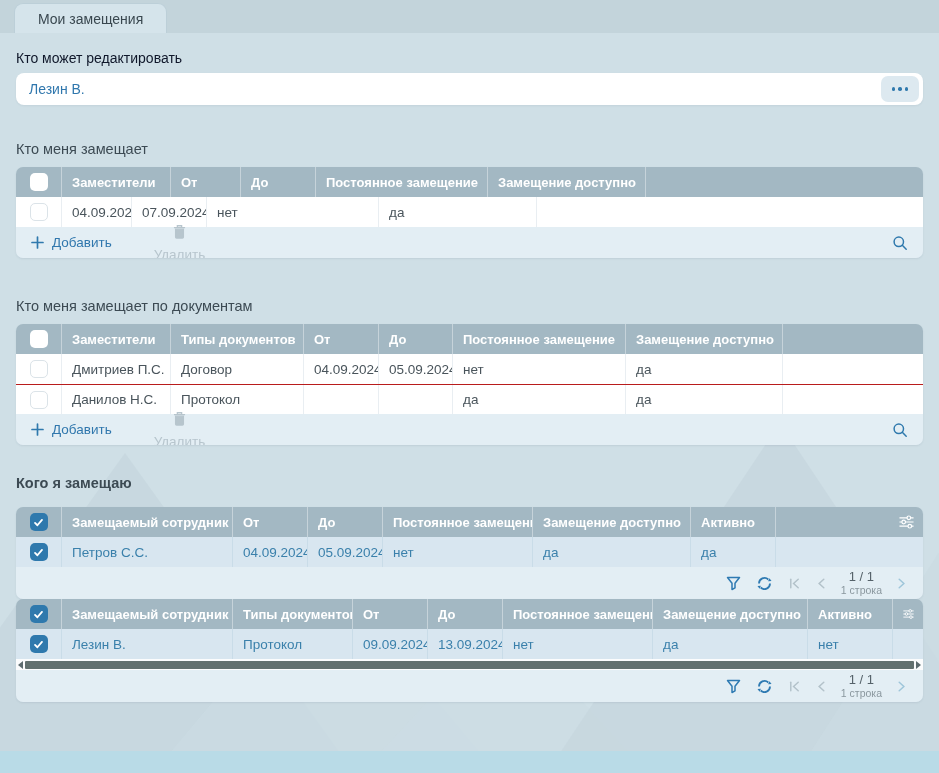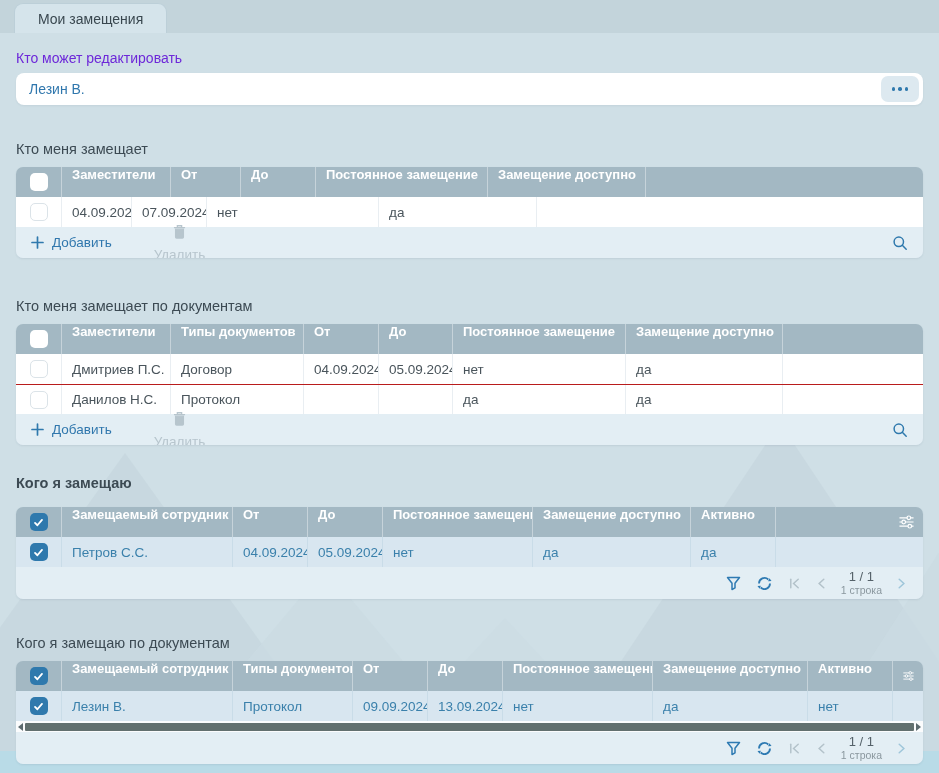--- a/index.html
+++ b/index.html
@@ -24,42 +24,42 @@
   .tabbar { position:relative; z-index:1; height:33px; background:#c3d4db; display:flex; align-items:flex-end; padding-left:14px; }
   .tab {
     background:#d5e4eb; height:30px; padding:0 23px; border-radius:9px 9px 0 0;
     display:flex; align-items:center; font-size:14px; color:#39474f; cursor:pointer;
     border:1px solid #bccfd8; border-bottom:none;
   }
 
   .content { position:relative; z-index:1; padding:0 16px; }
 
   
-  .field-label { margin:17px 0 7px; font-size:14px; color:#6d28d9; }
+  .field-label { margin:17px 0 7px; font-size:14px; color:#0f172a; }
   .edit-input {
     background:#fff; border-radius:8px; height:32px; display:flex; align-items:center;
     padding:0 4px 0 13px; box-shadow:0 1px 2px rgba(60,80,95,.08);
   }
   .edit-input .value { flex:1; font-size:14px; color:#3077ad; }
   .more-btn {
     width:38px; height:26px; background:#dde9f0; border:none; border-radius:7px;
     display:flex; align-items:center; justify-content:center; gap:3px; cursor:pointer;
   }
   .more-btn i { width:3.5px; height:3.5px; border-radius:50%; background:#2f79ad; display:block; }
 
   
   .section-title { font-size:14.5px; color:#3c4a53; line-height:17px; }
   .st-2 { margin:36px 0 9px; }
   .st-3 { margin:40px 0 9px; }
   .st-4 { margin:30px 0 15px;font-weight:bold; }
   .st-5 { margin:36px 0 9px; }
 
   .dgtable { border-radius:7px; overflow:hidden; box-shadow:0 1px 2px rgba(60,80,95,.10); }
   .thead { display:flex; align-items:center; height:30px; background:#a3b8c3; color:#fff; font-size:13px; font-weight:bold; }
-  .thead .cell { border-left:1px solid rgba(255,255,255,.38); height:100%; display:flex; align-items:flex-start; gap:7px; cursor:pointer; }
+  .thead .cell { border-left:1px solid rgba(255,255,255,.38); height:100%; display:flex; align-items:center; gap:7px; cursor:pointer; }
   .tbody .row { display:flex; align-items:center; height:30px; background:#fff; font-size:13.5px; color:#49545b; border-top:1px solid #b91c1c; cursor:pointer; }
   .tbody .row:first-child { border-top:none; }
   .tbody .cell { border-left:1px solid #e9eef2; height:100%; display:flex; align-items:center; }
   .cell { padding:0 10px; overflow:hidden; white-space:nowrap; }
   .cell.filler { flex:1; display:flex; align-items:center; justify-content:flex-end; padding-right:9px; }
   .cb-cell { width:45px; min-width:45px; display:flex; align-items:center; justify-content:center; height:100%; }
   .row.selected { background:#d8e6f0; color:#3a80ab; border-top-color:#cfe0ea;text-align:right; }
   .row.selected .cell { border-left-color:#c9dce8; }
 
   .cb { width:18px; height:18px; border-radius:5px; display:flex; align-items:center; justify-content:center; cursor:pointer; }
@@ -359,21 +359,20 @@
         <div class="pcount">1 строка</div>
       </div>
       <button>
         <svg width="10" height="13" viewBox="0 0 10 14">
             <path d="M2 2.5 7 7l-5 4.5" fill="none" stroke="#9fc6da" stroke-width="1.6" stroke-linecap="round"></path>
           </svg>
       </button>
     </div>
   </div>
 
-  <div class="section-title st-5">Кого я замещаю по документам</div>
   <div class="dgtable t3">
     <div class="thead">
         <div class="cb-cell">
           <span class="cb checked">
             <svg width="11" height="11" viewBox="0 0 12 12">
               <path d="M2.2 6.4 4.8 9 9.8 3.2" fill="none" stroke="#fff" stroke-width="2" stroke-linecap="round" stroke-linejoin="round"></path>
             </svg>
           </span>
         </div>
         <div class="cell c1">

